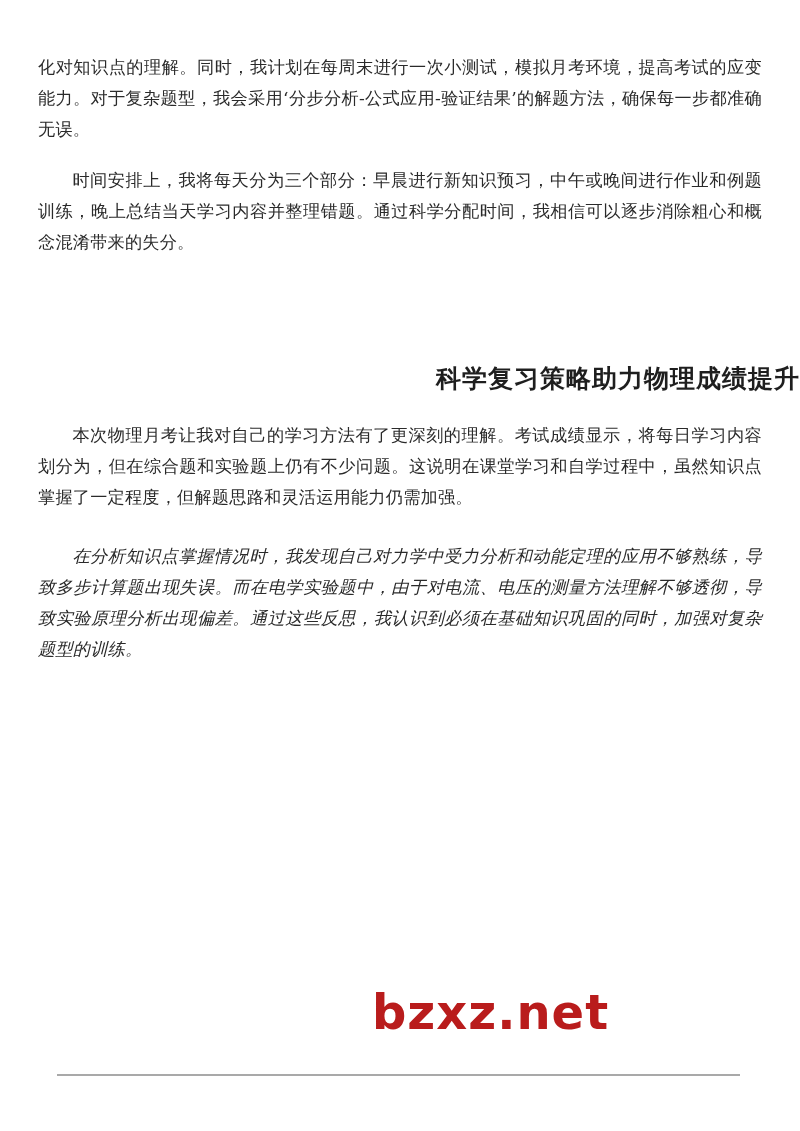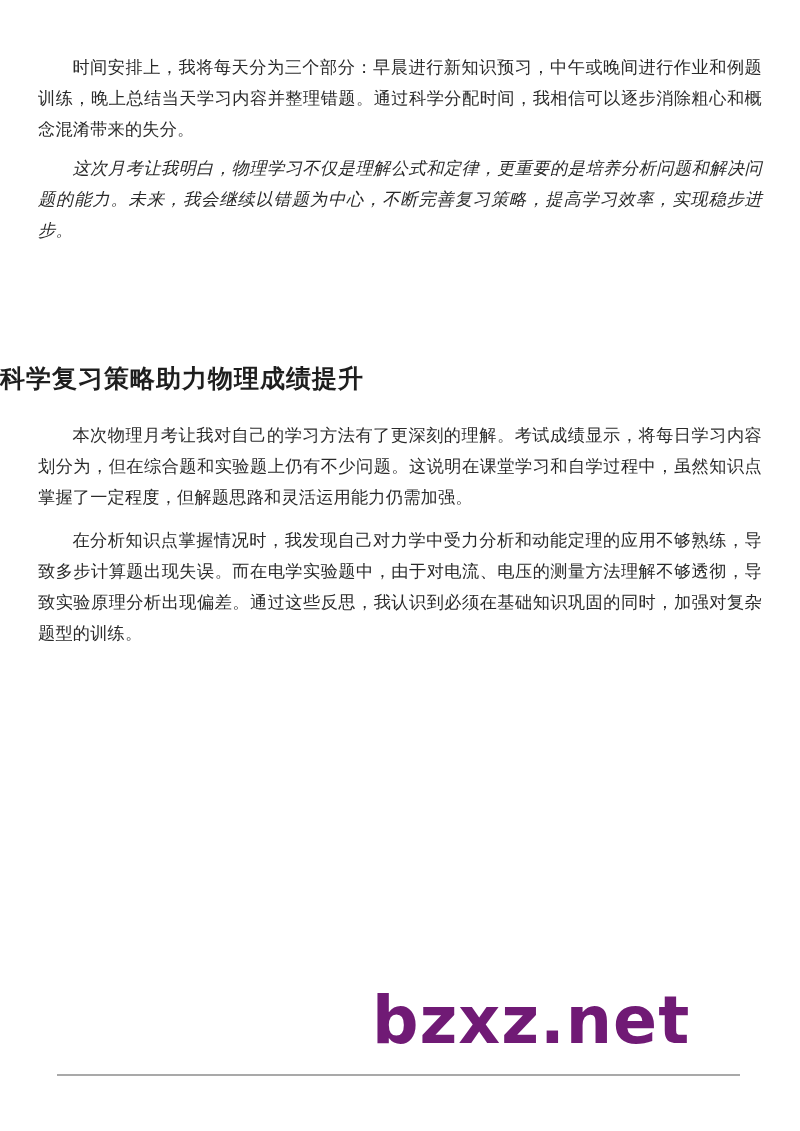--- a/index.html
+++ b/index.html
@@ -34,51 +34,51 @@
       text-align: justify;
       text-align-last: left;
     }
     .para.indent {
       text-indent: 2em;
     }
     .top-block {
       top: 52px;
     }
     .top-block .para + .para {
-      margin-top: 8px;
-      font-style: italic;
+      margin-top: 20px;
     }
     .doc-title {
       position: absolute;
       top: 362px;
       left: 0;
       width: 800px;
-      text-align: left;
+      text-align: right;
       font-family: "DejaVu Sans", "Liberation Sans", sans-serif;
       font-weight: bold;
       font-size: 25px;
       letter-spacing: 1px;
       color: #1e1e1e;
       margin: 0;
     }
     .main-block {
       top: 420px;
     }
     .main-block .para + .para {
-      margin-top: 12px;
+      margin-top: 28px;
+      font-style: italic;
     }
     .watermark {
       position: absolute;
       left: 372px;
       top: 988px;
       font-family: "DejaVu Sans", "Liberation Sans", sans-serif;
       font-weight: bold;
-      font-size: 65px;
+      font-size: 48px;
       letter-spacing: 1px;
-      color: #701a75;
+      color: #b91c1c;
       user-select: none;
       line-height: 1;
     }
     .footer-rule {
       position: absolute;
       left: 57px;
       top: 1074px;
       width: 683px;
       height: 2px;
       background: #a9a9a9;
@@ -95,22 +95,22 @@
     }
   </style>
 </head>
 <body>
 
 <div class="page">
 
   <div class="watermark">bzxz.net</div>
 
   <div class="text-block top-block">
+    <p class="para">化对知识点的理解。同时，我计划在每周末进行一次小测试，模拟月考环境，提高考试的应变能力。对于复杂题型，我会采用‘分步分析-公式应用-验证结果’的解题方法，确保每一步都准确无误。</p>
     <p class="para indent">时间安排上，我将每天分为三个部分：早晨进行新知识预习，中午或晚间进行作业和例题训练，晚上总结当天学习内容并整理错题。通过科学分配时间，我相信可以逐步消除粗心和概念混淆带来的失分。</p>
-    <p class="para indent">这次月考让我明白，物理学习不仅是理解公式和定律，更重要的是培养分析问题和解决问题的能力。未来，我会继续以错题为中心，不断完善复习策略，提高学习效率，实现稳步进步。</p>
   </div>
 
   <h1 class="doc-title">科学复习策略助力物理成绩提升</h1>
 
   <div class="text-block main-block">
     <p class="para indent">本次物理月考让我对自己的学习方法有了更深刻的理解。考试成绩显示，将每日学习内容划分为，但在综合题和实验题上仍有不少问题。这说明在课堂学习和自学过程中，虽然知识点掌握了一定程度，但解题思路和灵活运用能力仍需加强。</p>
     <p class="para indent">在分析知识点掌握情况时，我发现自己对力学中受力分析和动能定理的应用不够熟练，导致多步计算题出现失误。而在电学实验题中，由于对电流、电压的测量方法理解不够透彻，导致实验原理分析出现偏差。通过这些反思，我认识到必须在基础知识巩固的同时，加强对复杂题型的训练。</p>
   </div>
 
   <div class="footer-rule"></div>

